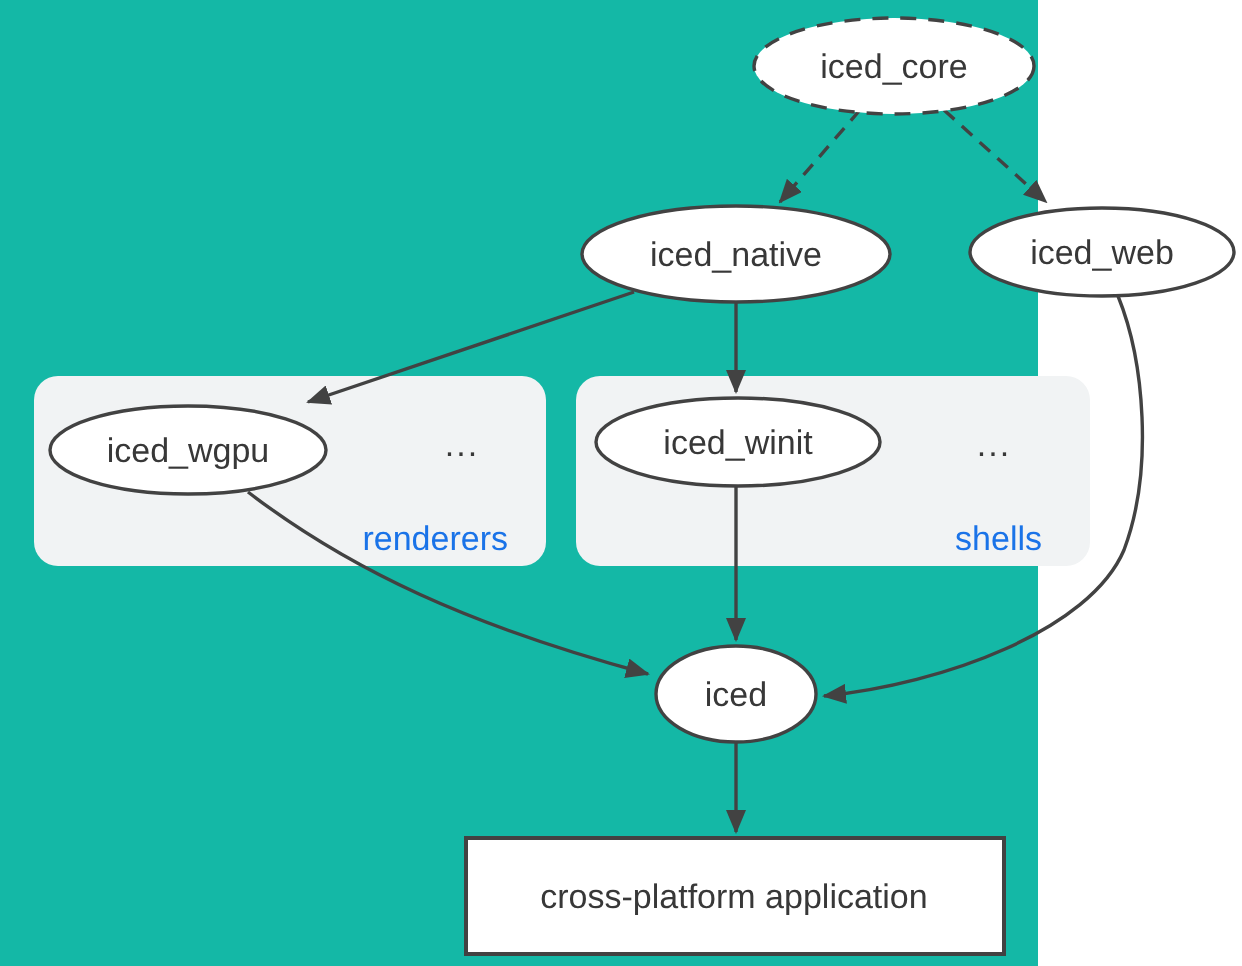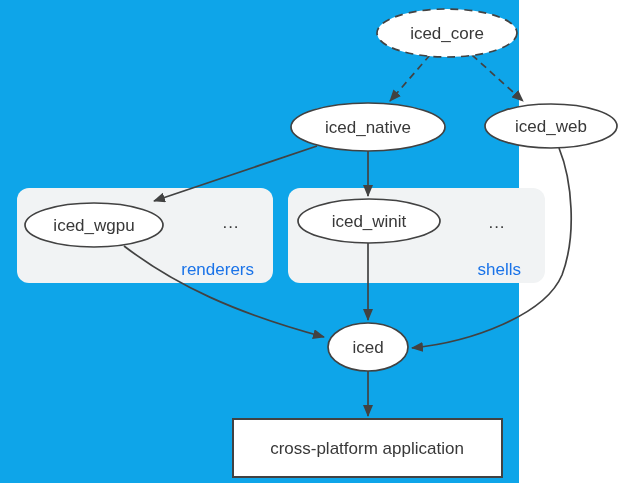--- a/index.html
+++ b/index.html
@@ -4,21 +4,21 @@
 <style>
   html, body {
     margin: 0;
     padding: 0;
     background: #ffffff;
   }
   #canvas-wrap {
     position: relative;
     width: 519px;
     height: 483px;
-    background: #0ea5e9;
+    background: #14b8a6;
     font-family: "Liberation Sans", sans-serif;
   }
   svg { display: block; }
 
   .edge {
     fill: none;
     stroke: #424242;
     stroke-width: 1.7;
   }
   .edge.dashed { stroke-dasharray: 7 5; }

